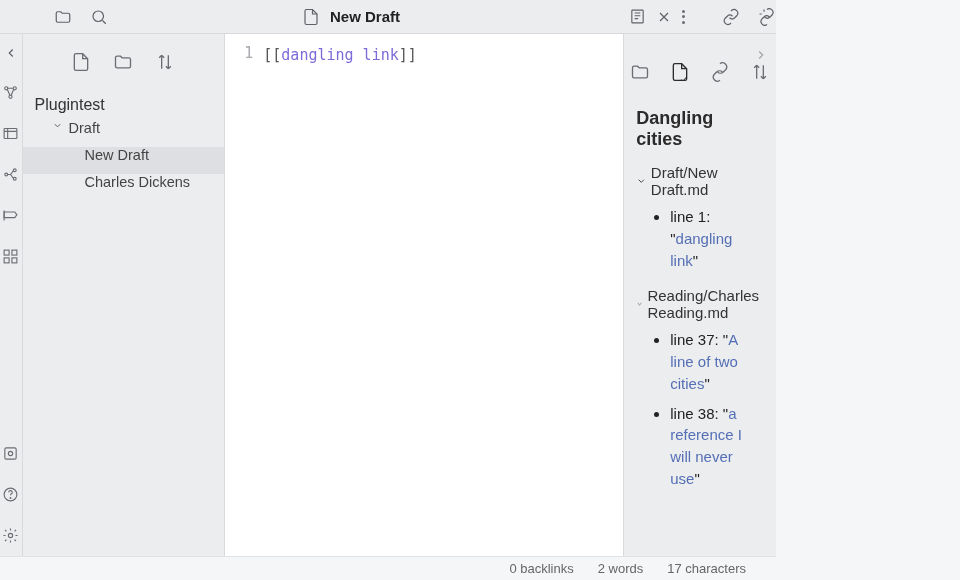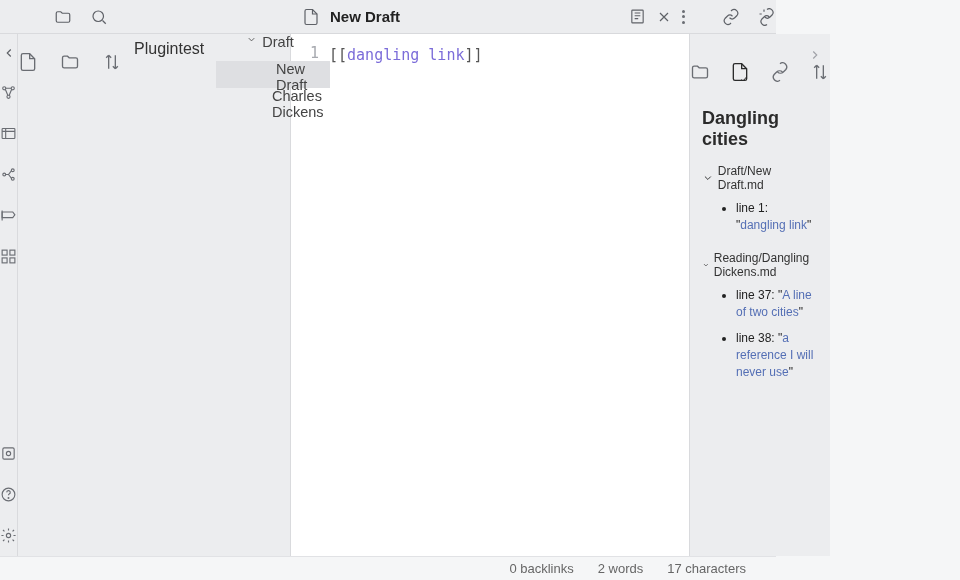--- a/index.html
+++ b/index.html
@@ -24,21 +24,21 @@
 
   
   .main { display: flex; flex: 1; min-height: 0; }
 
   
   .appribbon { width: 30px; background: #ecedef; border-right: 1px solid #d9dadd; display:flex; flex-direction:column; align-items:center; padding-top: 12px; gap: 24px; }
   .appribbon-bottom { margin-top: auto; display:flex; flex-direction:column; align-items:center; gap: 24px; padding-bottom: 12px;}
   .ribbon-icon { color:#6a6d73; cursor:pointer; }
 
   
-  .leftpane { width: 272px; background:#ecedef; display:flex; flex-direction:row; position:relative; }
+  .leftpane { width: 272px; background:#ecedef; display:flex; flex-direction:column; position:relative; }
   .left-tools { display:flex; align-items:center; justify-content:center; gap:22px; height:56px; }
   .left-tools .icon { color:#6a6d73; }
   .vault-name { font-size:16px; font-weight:500; padding: 6px 12px; color:#333; }
   .tree { font-size:14.5px; color:#444; }
   .tree-row { display:flex; align-items:flex-start; height:27px; padding-left:10px; cursor:pointer; }
   .tree-row.level1 { padding-left:28px; }
   .tree-row.level2 { padding-left:44px; }
   .tree-row.selected { background:#dedfe2; }
   .tree-arrow { width:14px; display:inline-flex; justify-content:center; margin-right:4px; color:#555;}
   .tree-label {}
@@ -51,21 +51,21 @@
   .doc .bracket { color:#555; }
   .doc .wikilink { color:#7b6cd9; }
 
   
   .rightpane { flex:1; background:#ecedef; display:flex; flex-direction:column; position:relative; padding-bottom: 24px;}
   .rightpane .collapse-right { position:absolute; right:8px; top:14px; color:#a0a2a8; cursor:pointer; }
   .right-tools { display:flex; align-items:center; justify-content:center; gap:20px; height:70px; padding-top:6px;}
   .right-tools .icon { color:#6a6d73; }
   .right-tools .icon.active { color:#2b2b2b; }
   .panel-title { font-size:18px; font-weight:700; padding: 4px 12px 10px 12px; }
-  .dl-section { padding: 0 12px 8px 12px; font-size:12px; }
+  .dl-section { padding: 0 12px 8px 12px; font-size:15px; }
   .dl-head { display:flex; align-items:center; gap:4px; font-weight:500; color:#333; padding:4px 0; cursor:pointer;}
   .dl-list { list-style: disc; padding-left: 34px; color:#222; }
   .dl-list li { padding: 4px 0; line-height:1.45; }
   .dl-key { }
   .dl-link { color:#546fb5; }
   .quote { color:#222; }
 
   
   .statusbar { height:24px; background:#f5f6f7; border-top:1px solid #e1e2e5; display:flex; justify-content:flex-end; align-items:center; gap:24px; padding:0 30px; font-size:13px; color:#666; }
 </style>
@@ -302,21 +302,21 @@
             </div>
             <ul class="dl-list">
               <li><span class="dl-key">line 1: "</span><span class="dl-link">dangling link</span><span class="quote">"</span></li>
             </ul>
           </div>
           <div class="dl-section">
             <div class="dl-head">
               <svg width="12" height="12" viewBox="0 0 24 24" fill="none" stroke="currentColor" stroke-width="2">
                 <path d="m6 9 6 6 6-6"></path>
               </svg>
-              <span>Reading/Dangling Dickens.md</span>
+              <span>Reading/Charles Reading.md</span>
             </div>
             <ul class="dl-list">
               <li><span class="dl-key">line 37: "</span><span class="dl-link">A line of two cities</span><span class="quote">"</span></li>
               <li><span class="dl-key">line 38: "</span><span class="dl-link">a reference I will never use</span><span class="quote">"</span></li>
             </ul>
           </div>
         </div>
     </div>
 
   </div>

